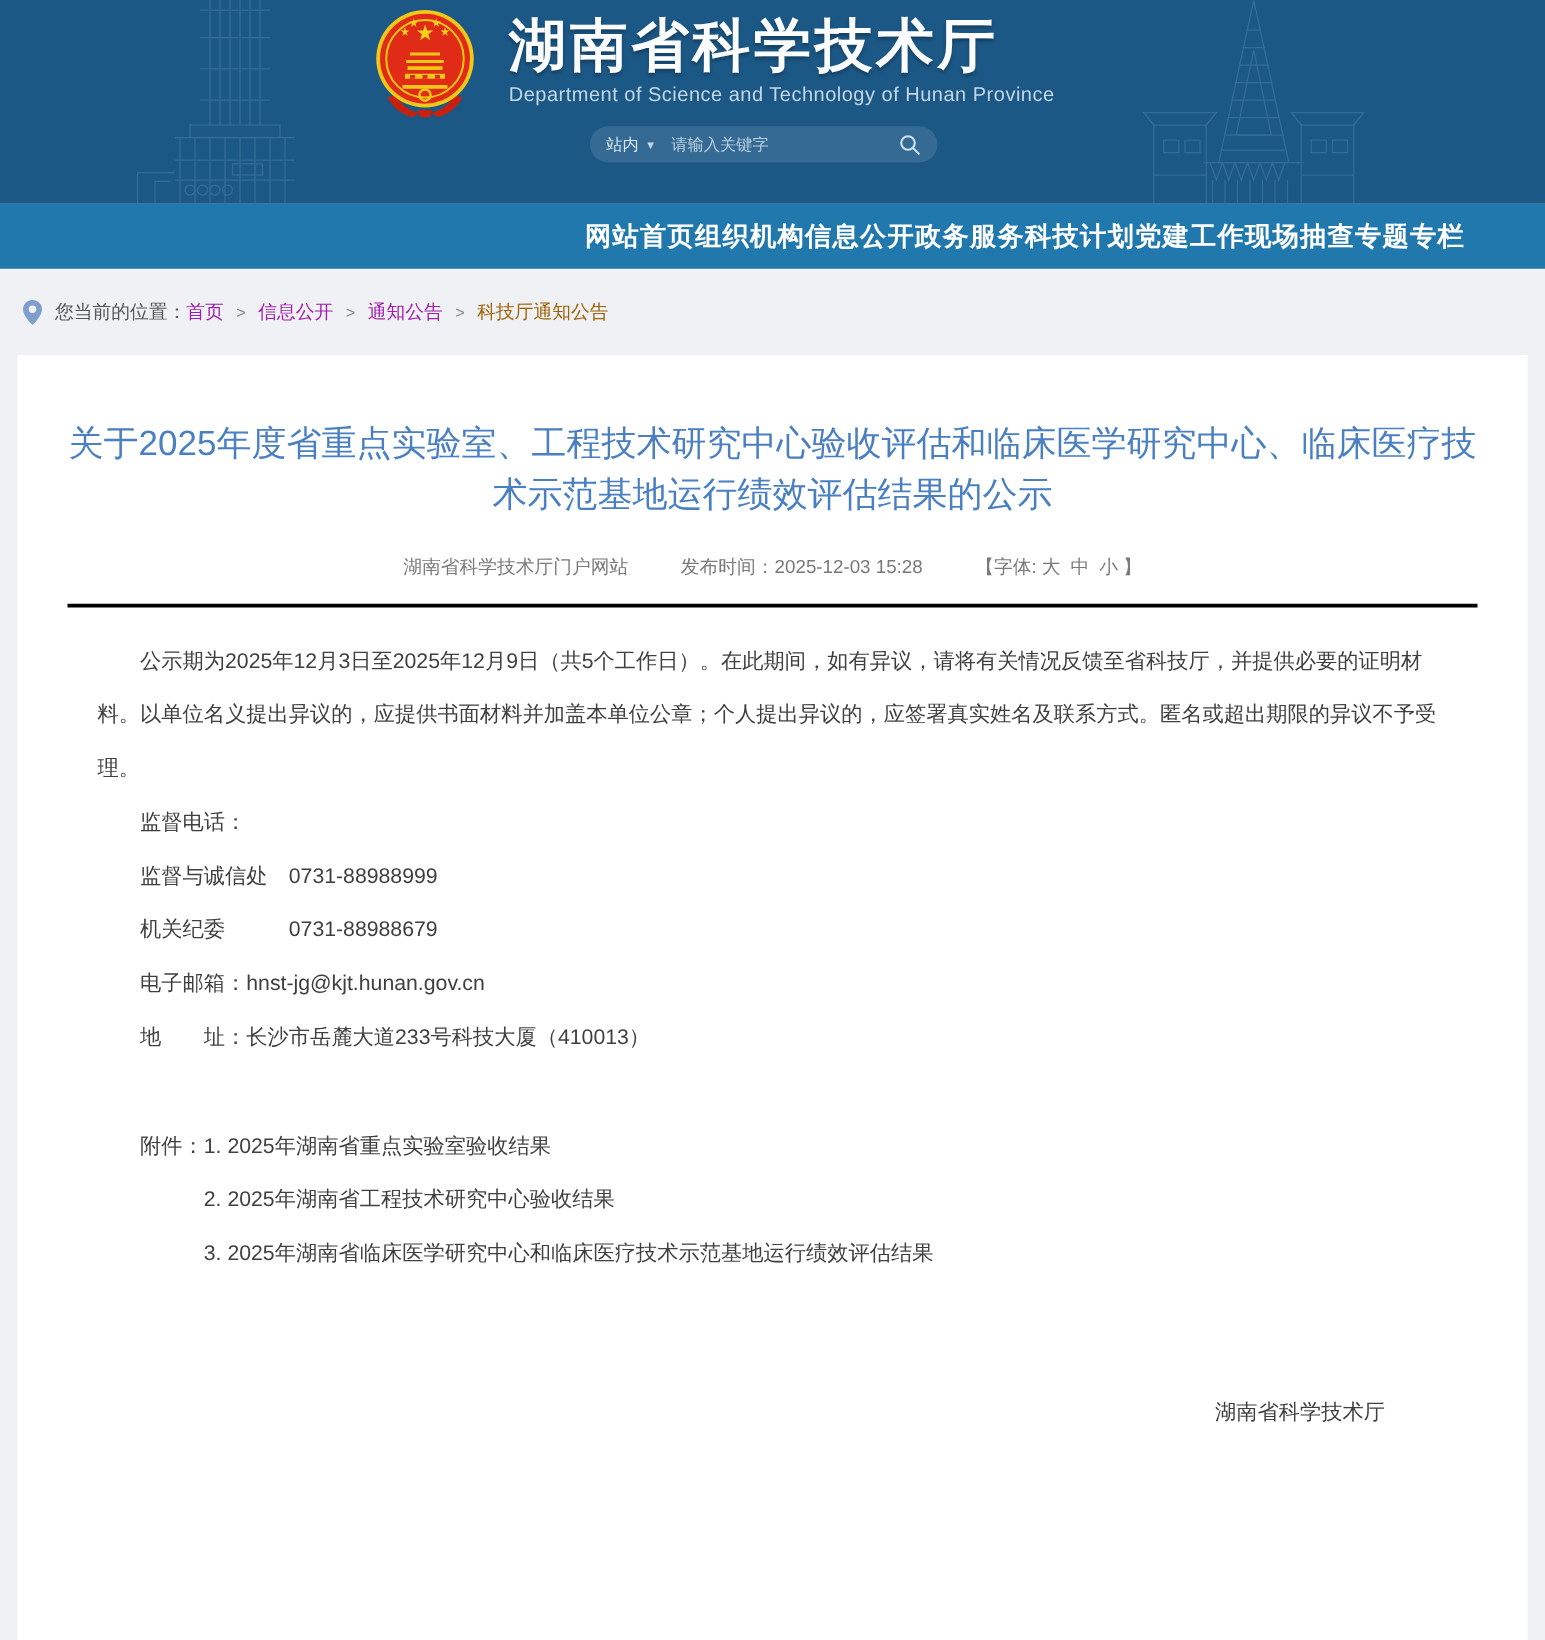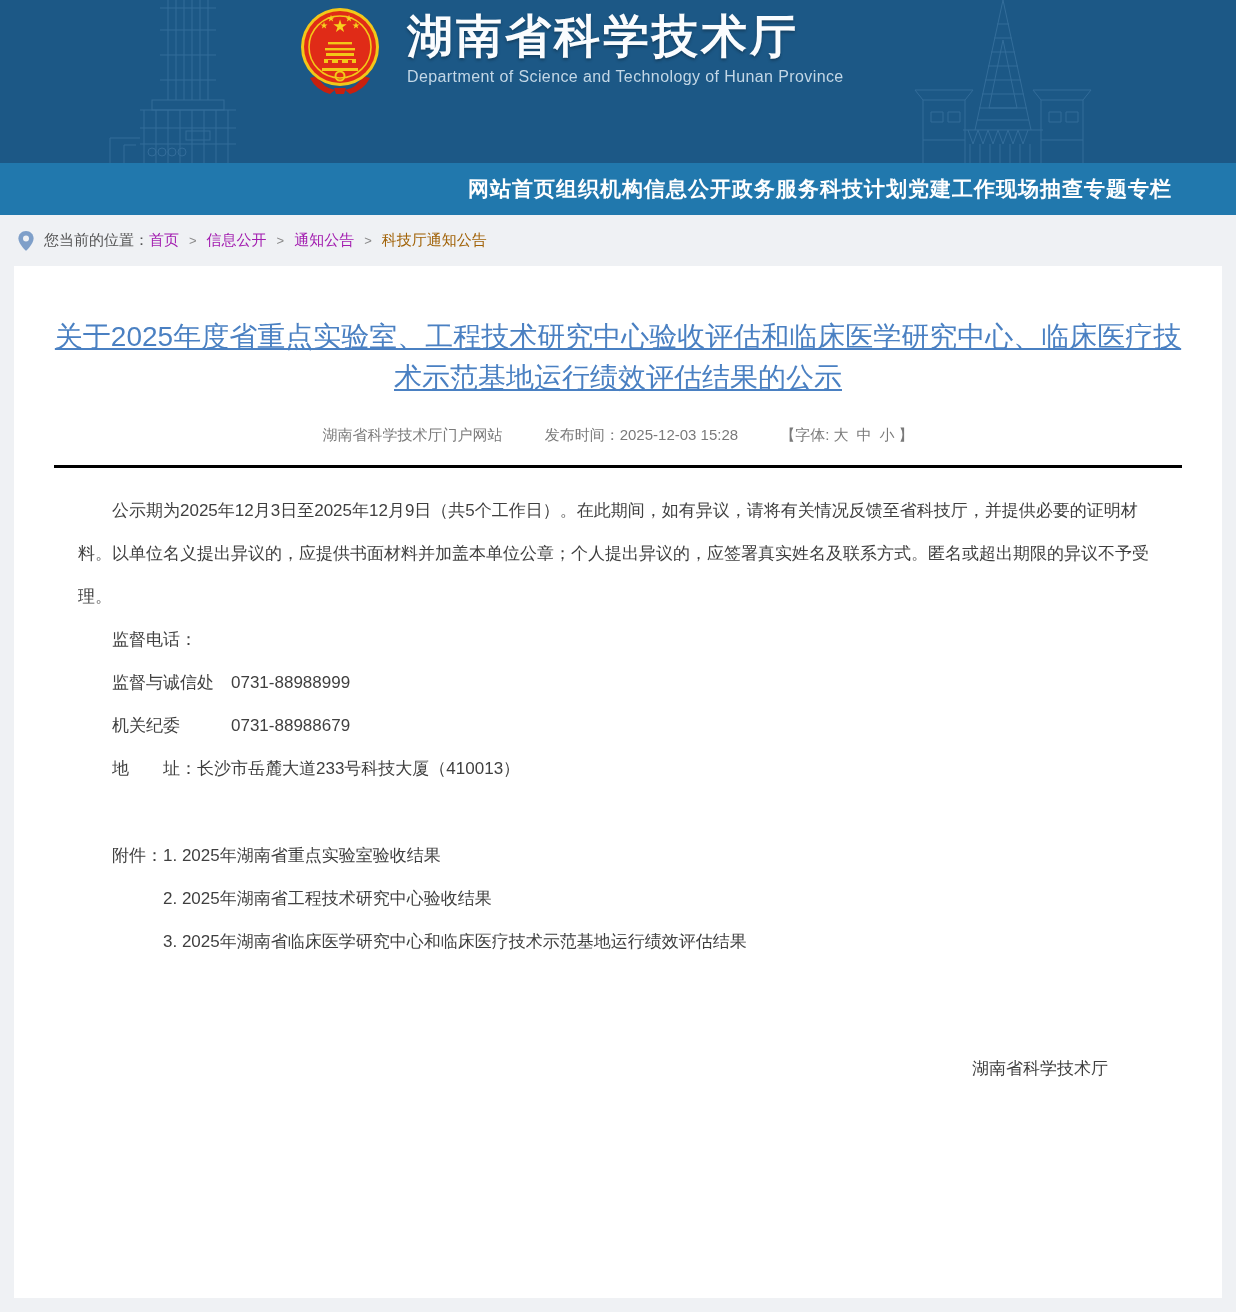--- a/index.html
+++ b/index.html
@@ -32,30 +32,30 @@
   .search-input {
     flex:1; min-width:0; margin-left:10px; background:transparent; border:none; outline:none;
     color:#e8f1f8; font-size:13px;
   }
   .search-input::placeholder { color:#b7cede; }
   .search-btn { flex:none; width:18px; height:18px; cursor:pointer; }
   
   .main-nav { height:52px; background:#2178ad; display:flex; align-items:center; justify-content:flex-end; padding:0 64px 0 36px; }
   .main-nav a { color:#ffffff; font-size:21px; font-weight:bold; letter-spacing:1px; text-decoration:none; white-space:nowrap; }
   
-  .crumb-bar { height:51px; display:flex; align-items:center; padding-left:18px; font-size:15px; color:#555; }
+  .crumb-bar { height:69px; display:flex; align-items:center; padding-left:18px; font-size:15px; color:#555; }
   .pin { width:16px; height:20px; margin-right:10px; flex:none; }
   .crumb-bar a { color:#a21caf; text-decoration:none;font-family:Liberation Mono, monospace; }
   .crumb-sep { color:#8a8a8a; font-size:13px; margin:0 10px; }
   .crumb-active { color:#a16207; }
   
   .card { background:#ffffff; margin:0 14px; height:1032px; padding-top:50px; }
   .article-title {
     margin:0 auto; max-width:1132px; text-align:center;
-    color:#4a80c2; font-size:28px; line-height:41px; font-weight:500;text-decoration:underline;
+    color:#4a80c2; font-size:28px; line-height:41px; font-weight:500;
   }
   .meta {
     text-align:center; margin:28px 40px 0; padding-bottom:20px;
     border-bottom:3px solid #000000; color:#7a7a7a; font-size:15px;
   }
   .meta-item { margin:0 19px; }
   .fs-link { color:#7a7a7a; text-decoration:none; margin:0 4px; }
   .content { padding:21px 64px 0; font-size:17px; color:#3f3f3f; line-height:43px; }
   .content p { margin:0; }
   .indent { text-indent:2em; }
@@ -117,20 +117,31 @@
       <path d="M31 57 h4 v-3 h-4 z M41 57 h4 v-3 h-4 z M51 57 h4 v-3 h-4 z" fill="#e02b17"></path>
       <path d="M25 62 h36 v3 h-36 z" fill="#f3c718"></path>
       <circle cx="43" cy="70" r="4.5" fill="none" stroke="#f3c718" stroke-width="2"></circle>
     </svg>
     <div class="brand-text">
       <div class="site-title">湖南省科学技术厅</div>
       <div class="site-subtitle">Department of Science and Technology of Hunan Province</div>
     </div>
   </div>
 
+  <div class="search">
+    <span class="scope">
+      <span>站内</span>
+      <span class="caret">▼</span>
+    </span>
+    <input class="search-input" type="text" placeholder="请输入关键字" style="">
+    <svg class="search-btn" viewBox="0 0 18 18">
+      <circle cx="7.4" cy="7.4" r="5.4" stroke="#cfe0ec" stroke-width="1.7" fill="none"></circle>
+      <line x1="11.6" y1="11.6" x2="16" y2="16" stroke="#cfe0ec" stroke-width="1.7" stroke-linecap="round"></line>
+    </svg>
+  </div>
 </header>
 
 <nav class="main-nav">
   <a href="#">网站首页</a>
   <a href="#">组织机构</a>
   <a href="#">信息公开</a>
   <a href="#">政务服务</a>
   <a href="#">科技计划</a>
   <a href="#">党建工作</a>
   <a href="#">现场抽查</a>
@@ -159,20 +170,21 @@
     <span class="meta-item">湖南省科学技术厅门户网站</span>
     <span class="meta-item"><span>发布时间：</span><span>2025-12-03 15:28</span></span>
     <span class="meta-item"><span>【字体:</span><a href="#" class="fs-link">大</a><a href="#" class="fs-link">中</a><a href="#" class="fs-link">小</a><span>】</span></span>
   </div>
 
   <div class="content">
     <p class="indent">公示期为2025年12月3日至2025年12月9日（共5个工作日）。在此期间，如有异议，请将有关情况反馈至省科技厅，并提供必要的证明材料。以单位名义提出异议的，应提供书面材料并加盖本单位公章；个人提出异议的，应签署真实姓名及联系方式。匿名或超出期限的异议不予受理。</p>
     <p class="indent">监督电话：</p>
     <p class="indent">监督与诚信处　0731-88988999</p>
     <p class="indent">机关纪委　　　0731-88988679</p>
+    <p class="indent">电子邮箱：hnst-jg@kjt.hunan.gov.cn</p>
     <p class="indent">地　　址：长沙市岳麓大道233号科技大厦（410013）</p>
 
     <p class="att-first"><span>附件：</span><span>1. 2025年湖南省重点实验室验收结果</span></p>
     <p class="att-rest">2. 2025年湖南省工程技术研究中心验收结果</p>
     <p class="att-rest">3. 2025年湖南省临床医学研究中心和临床医疗技术示范基地运行绩效评估结果</p>
 
     <p class="sig-name">湖南省科学技术厅</p>
 
   </div>
 </main>

